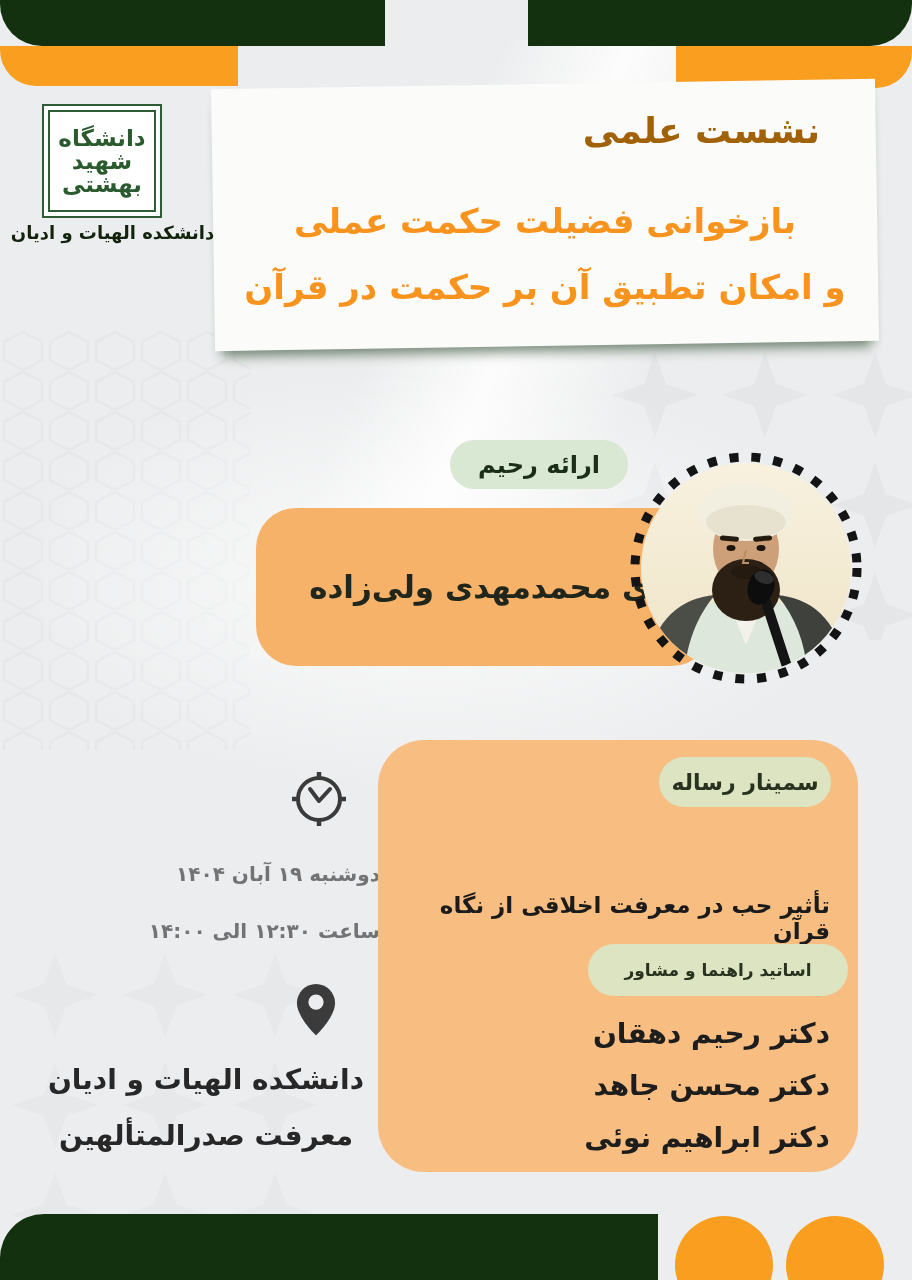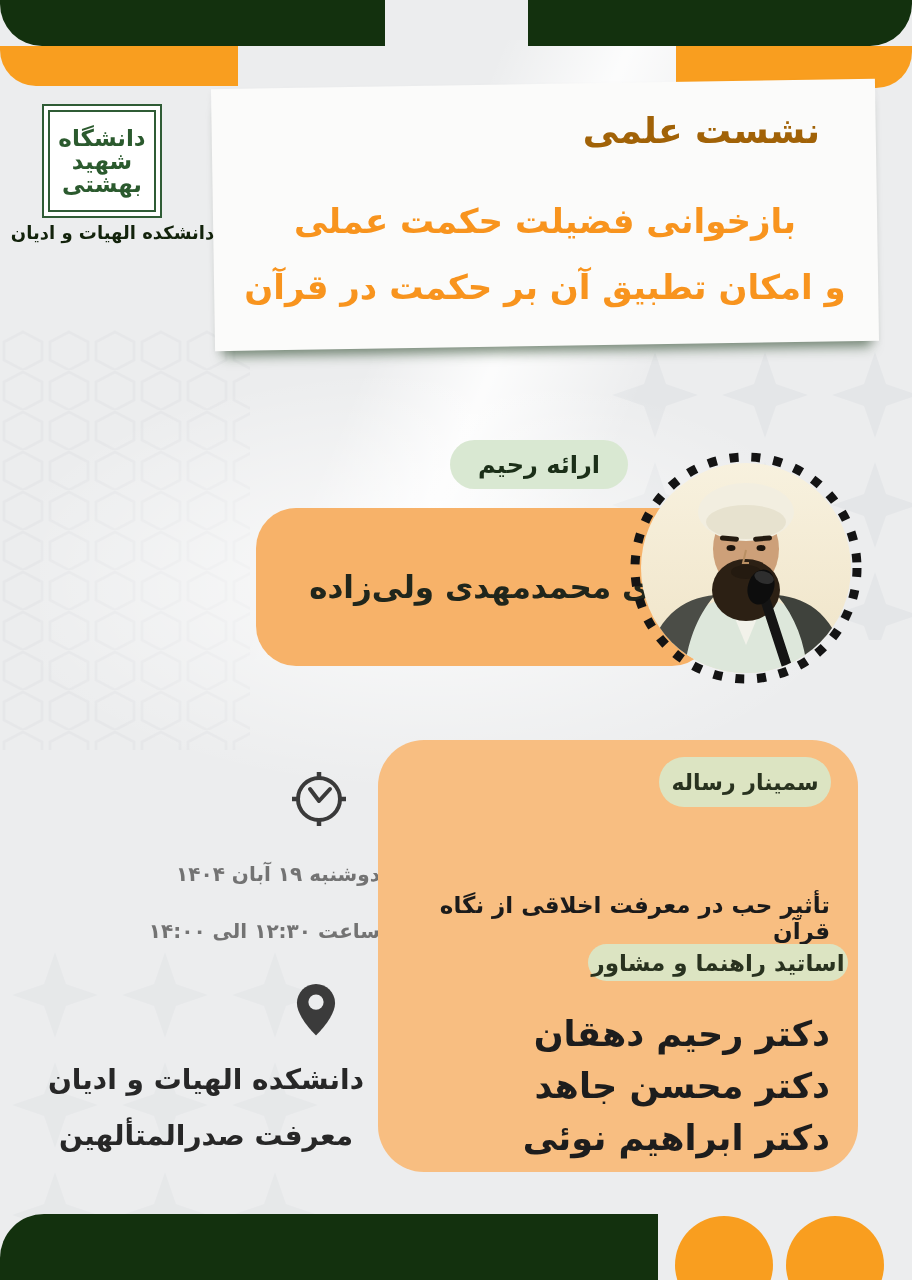--- a/index.html
+++ b/index.html
@@ -71,23 +71,23 @@
   .pin-icon{left:295px;top:982px;width:42px;height:58px;}
   .venue{left:22px;top:1052px;width:368px;text-align:center;
     font-size:28px;font-weight:bold;color:#272727;line-height:56px;}
   
   .details-box{left:378px;top:740px;width:480px;height:432px;border-radius:46px;
     background:var(--details_box_orange);}
   .badge{background:var(--badge_sage_green);color:#29321f;}
   .badge-seminar{left:659px;top:757px;width:172px;height:50px;border-radius:25px;font-size:22px;}
   .thesis-title{left:390px;top:844px;width:452px;text-align:right;padding-right:12px;box-sizing:border-box;
     font-size:23px;font-weight:bold;color:#1b1b1b;margin-top:48px;}
-  .badge-advisors{left:588px;top:944px;width:260px;height:37px;border-radius:26px;font-size:23px;}
+  .badge-advisors{left:588px;top:944px;width:260px;height:52px;border-radius:26px;font-size:17px;}
   .advisors{left:400px;top:1008px;width:440px;text-align:right;padding-right:10px;box-sizing:border-box;
-    font-size:35px;font-weight:bold;color:#1d1d1d;line-height:52px;}
+    font-size:28px;font-weight:bold;color:#1d1d1d;line-height:52px;}
   
   .footer-bar{left:0;top:1214px;width:658px;height:66px;background:var(--dark_green);
     border-radius:0 0 0 44px;}
   .footer-bar{border-radius:44px 0 0 0;} 
   .footer-circle{width:98px;height:98px;border-radius:50%;background:var(--orange);top:1216px;}
   .fc1{left:675px;} .fc2{left:786px;}
 </style>
 </head>
 <body>
 

